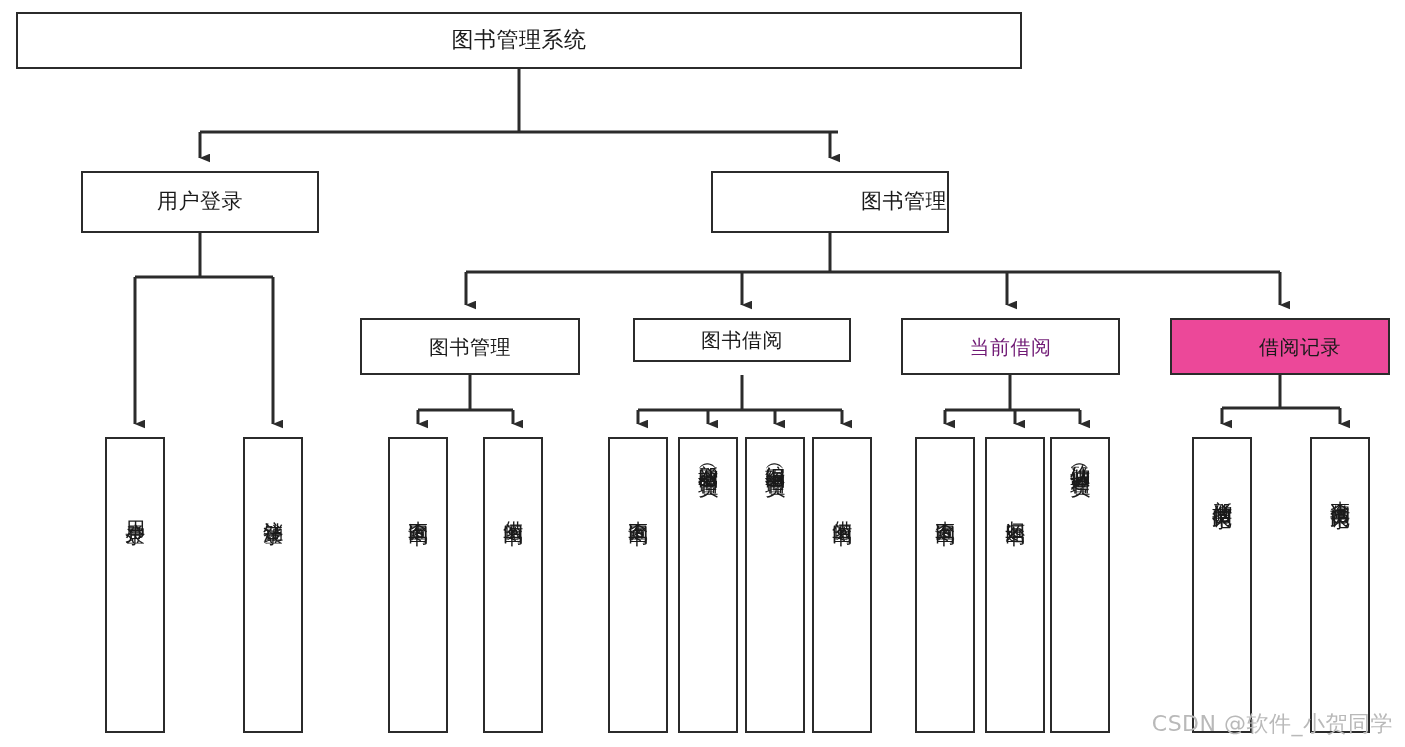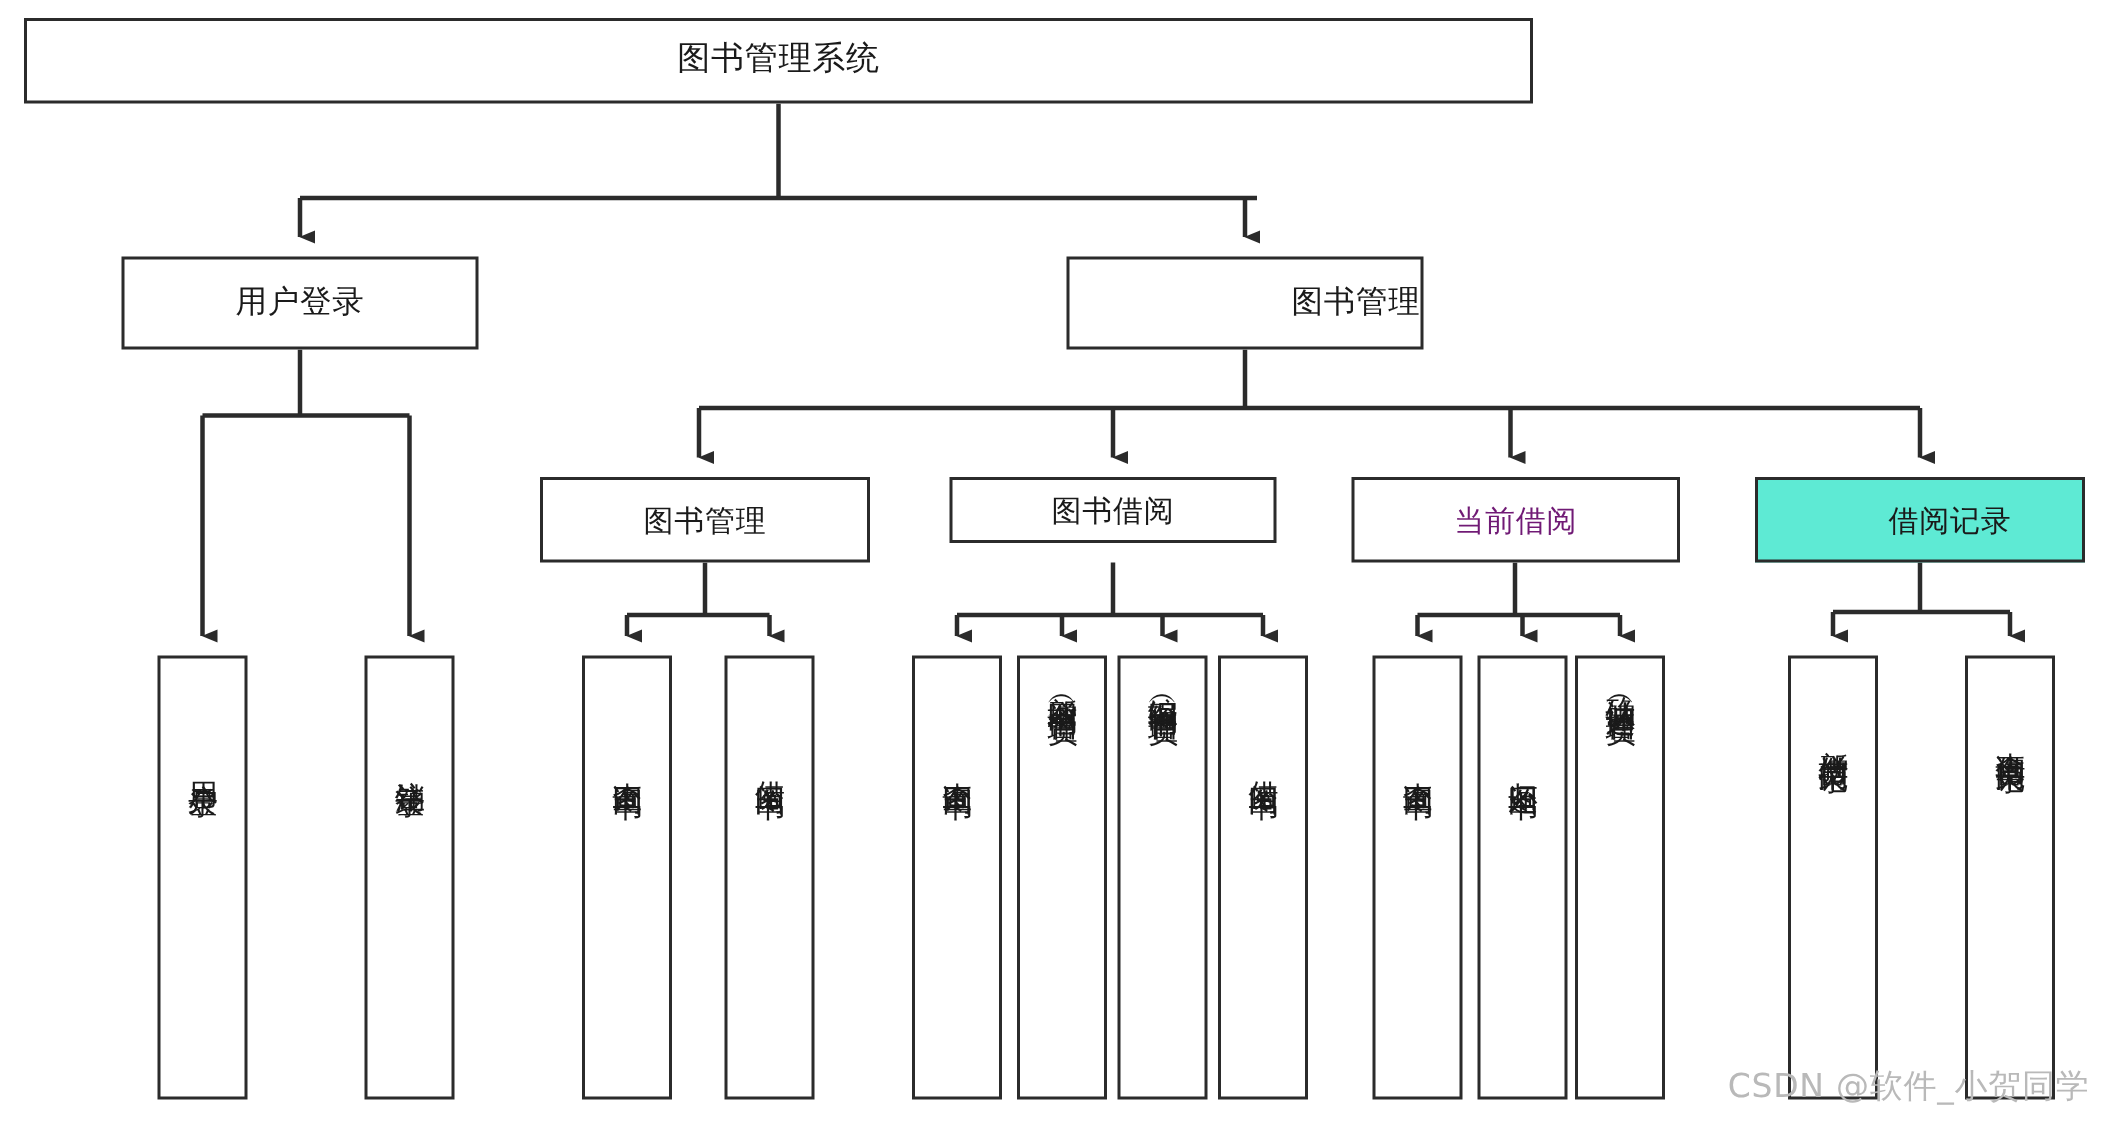--- a/index.html
+++ b/index.html
@@ -151,21 +151,21 @@
 
   <div class="node h lvl3" style="left: 360px; top: 318px; width: 220px; height: 57px; border-color: rgb(43, 43, 43); background: rgb(255, 255, 255); color: rgb(26, 26, 26);">
     <span>图书管理</span>
   </div>
   <div class="node h lvl3" style="left: 633px; top: 318px; width: 218px; height: 44px; border-color: rgb(43, 43, 43); background: rgb(255, 255, 255); color: rgb(26, 26, 26);">
     <span>图书借阅</span>
   </div>
   <div class="node h lvl3" style="left: 901px; top: 318px; width: 219px; height: 57px; border-color: rgb(43, 43, 43); background: rgb(255, 255, 255); color: #701a75;">
     <span>当前借阅</span>
   </div>
-  <div class="node h lvl3" style="left: 1170px; top: 318px; width: 220px; height: 57px; border-color: rgb(43, 43, 43); background: #5eead4; color: rgb(26, 26, 26); padding-left: 40px;">
+  <div class="node h lvl3" style="left: 1170px; top: 318px; width: 220px; height: 57px; border-color: rgb(43, 43, 43); background: #ec4899; color: rgb(26, 26, 26); padding-left: 40px;">
     <span>借阅记录</span>
   </div>
 
   <div class="node leaf leaf-short" style="left: 105px; top: 437px; width: 60px; height: 296px; border-color: rgb(43, 43, 43); background: rgb(255, 255, 255); color: rgb(26, 26, 26);">
     <span class="vtext">用户登录</span>
   </div>
   <div class="node leaf leaf-short" style="left: 243px; top: 437px; width: 60px; height: 296px; border-color: rgb(43, 43, 43); background: rgb(255, 255, 255); color: rgb(26, 26, 26);">
     <span class="vtext">注销登录</span>
   </div>
   <div class="node leaf leaf-short" style="left: 388px; top: 437px; width: 60px; height: 296px; border-color: rgb(43, 43, 43); background: rgb(255, 255, 255); color: rgb(26, 26, 26);">

